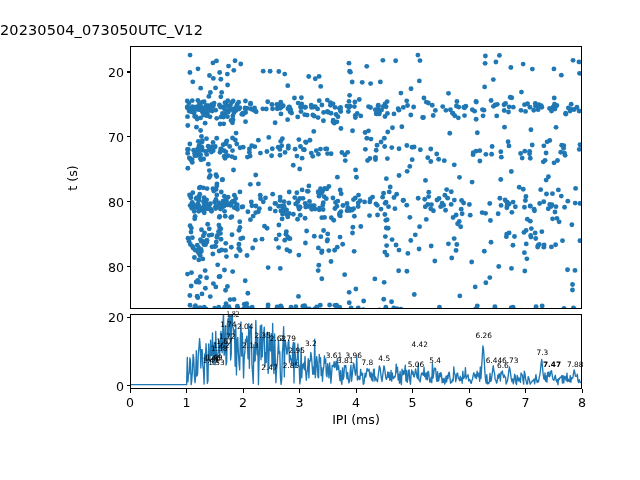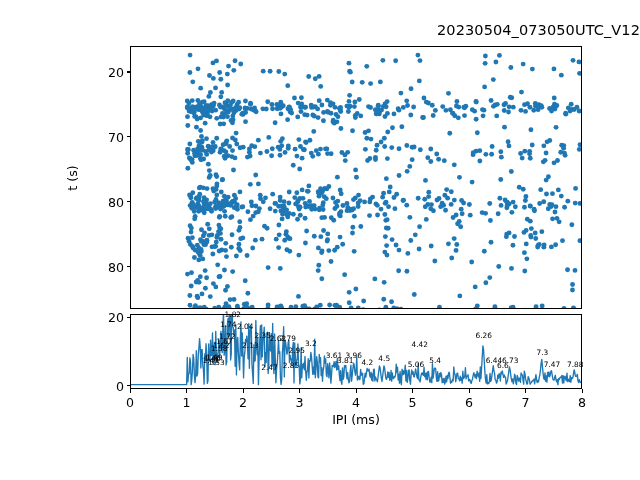--- a/index.html
+++ b/index.html
@@ -24,21 +24,21 @@
     height: 480px;
     background: #ffffff;
   }
 
   
   #fig-title {
     position: absolute;
     left: 0;
     top: 22px;
     width: 640px;
-    text-align: right;
+    text-align: left;
     font-size: 14.5px;
     color: #000000;
     letter-spacing: 0.1px;
   }
 
   
   .axes-frame {
     position: absolute;
     box-sizing: border-box;
     border: 1.05px solid #000000;
@@ -1364,40 +1364,40 @@
       <div class="ticklabel ticklabel-y" style="left: 88px; top: 317.409px; width: 36px;">20</div>
       <div class="peak-annot" style="left: 210.795px; top: 357.136px;">1.43</div>
       <div class="peak-annot" style="left: 212.49px; top: 355.432px;">1.46</div>
       <div class="peak-annot" style="left: 214.185px; top: 353.727px;">1.49</div>
       <div class="peak-annot" style="left: 216.445px; top: 359px;">1.53</div>
       <div class="peak-annot" style="left: 219.27px; top: 345.205px;">1.58</div>
       <div class="peak-annot" style="left: 221.53px; top: 341.795px;">1.62</div>
       <div class="peak-annot" style="left: 224.355px; top: 338.386px;">1.67</div>
       <div class="peak-annot" style="left: 227.18px; top: 333px;">1.72</div>
       <div class="peak-annot" style="left: 228.31px; top: 321.341px;">1.74</div>
-      <div class="peak-annot" style="left: 232.83px; top: 311.114px;">1.82</div>
+      <div class="peak-annot" style="left: 232.83px; top: 311.114px; font-family: Liberation Serif, serif;">1.82</div>
       <div class="peak-annot" style="left: 245.26px; top: 323.045px;">2.04</div>
       <div class="peak-annot" style="left: 250.345px; top: 342px;">2.13</div>
       <div class="peak-annot" style="left: 262.775px; top: 331.568px;">2.35</div>
       <div class="peak-annot" style="left: 269.555px; top: 336.682px; margin-top: 27px;">2.47</div>
       <div class="peak-annot" style="left: 278.03px; top: 334.977px;">2.62</div>
       <div class="peak-annot" style="left: 287.635px; top: 334.977px;">2.79</div>
       <div class="peak-annot" style="left: 291.025px; top: 362px;">2.85</div>
       <div class="peak-annot" style="left: 296.675px; top: 346.909px;">2.95</div>
       <div class="peak-annot" style="left: 310.8px; top: 340.091px;">3.2</div>
       <div class="peak-annot" style="left: 333.965px; top: 352.023px;">3.61</div>
       <div class="peak-annot" style="left: 345.265px; top: 357.136px;">3.81</div>
       <div class="peak-annot" style="left: 353.74px; top: 352.023px;">3.96</div>
-      <div class="peak-annot" style="left: 367.3px; top: 358.841px;">4.2</div>
+      <div class="peak-annot" style="left: 367.3px; top: 358.841px;">7.8</div>
       <div class="peak-annot" style="left: 379.73px; top: 341px; margin-left: 40px;">4.42</div>
       <div class="peak-annot" style="left: 384.25px; top: 355.432px;">4.5</div>
       <div class="peak-annot" style="left: 415.89px; top: 360.545px;">5.06</div>
       <div class="peak-annot" style="left: 435.1px; top: 357.136px;">5.4</div>
       <div class="peak-annot" style="left: 483.69px; top: 331.568px;">6.26</div>
       <div class="peak-annot" style="left: 493.86px; top: 357.136px;">6.44</div>
       <div class="peak-annot" style="left: 502.9px; top: 362.25px;">6.6</div>
       <div class="peak-annot" style="left: 510.245px; top: 357.136px;">6.73</div>
       <div class="peak-annot" style="left: 542.45px; top: 348.614px;">7.3</div>
-      <div class="peak-annot" style="left: 552.055px; top: 360.545px;">7.47</div>
+      <div class="peak-annot" style="left: 552.055px; top: 360.545px; font-weight: bold;">7.47</div>
       <div class="peak-annot" style="left: 575.22px; top: 360.545px;">7.88</div>
     </div>
 
 </div>
 
 </body></html>

